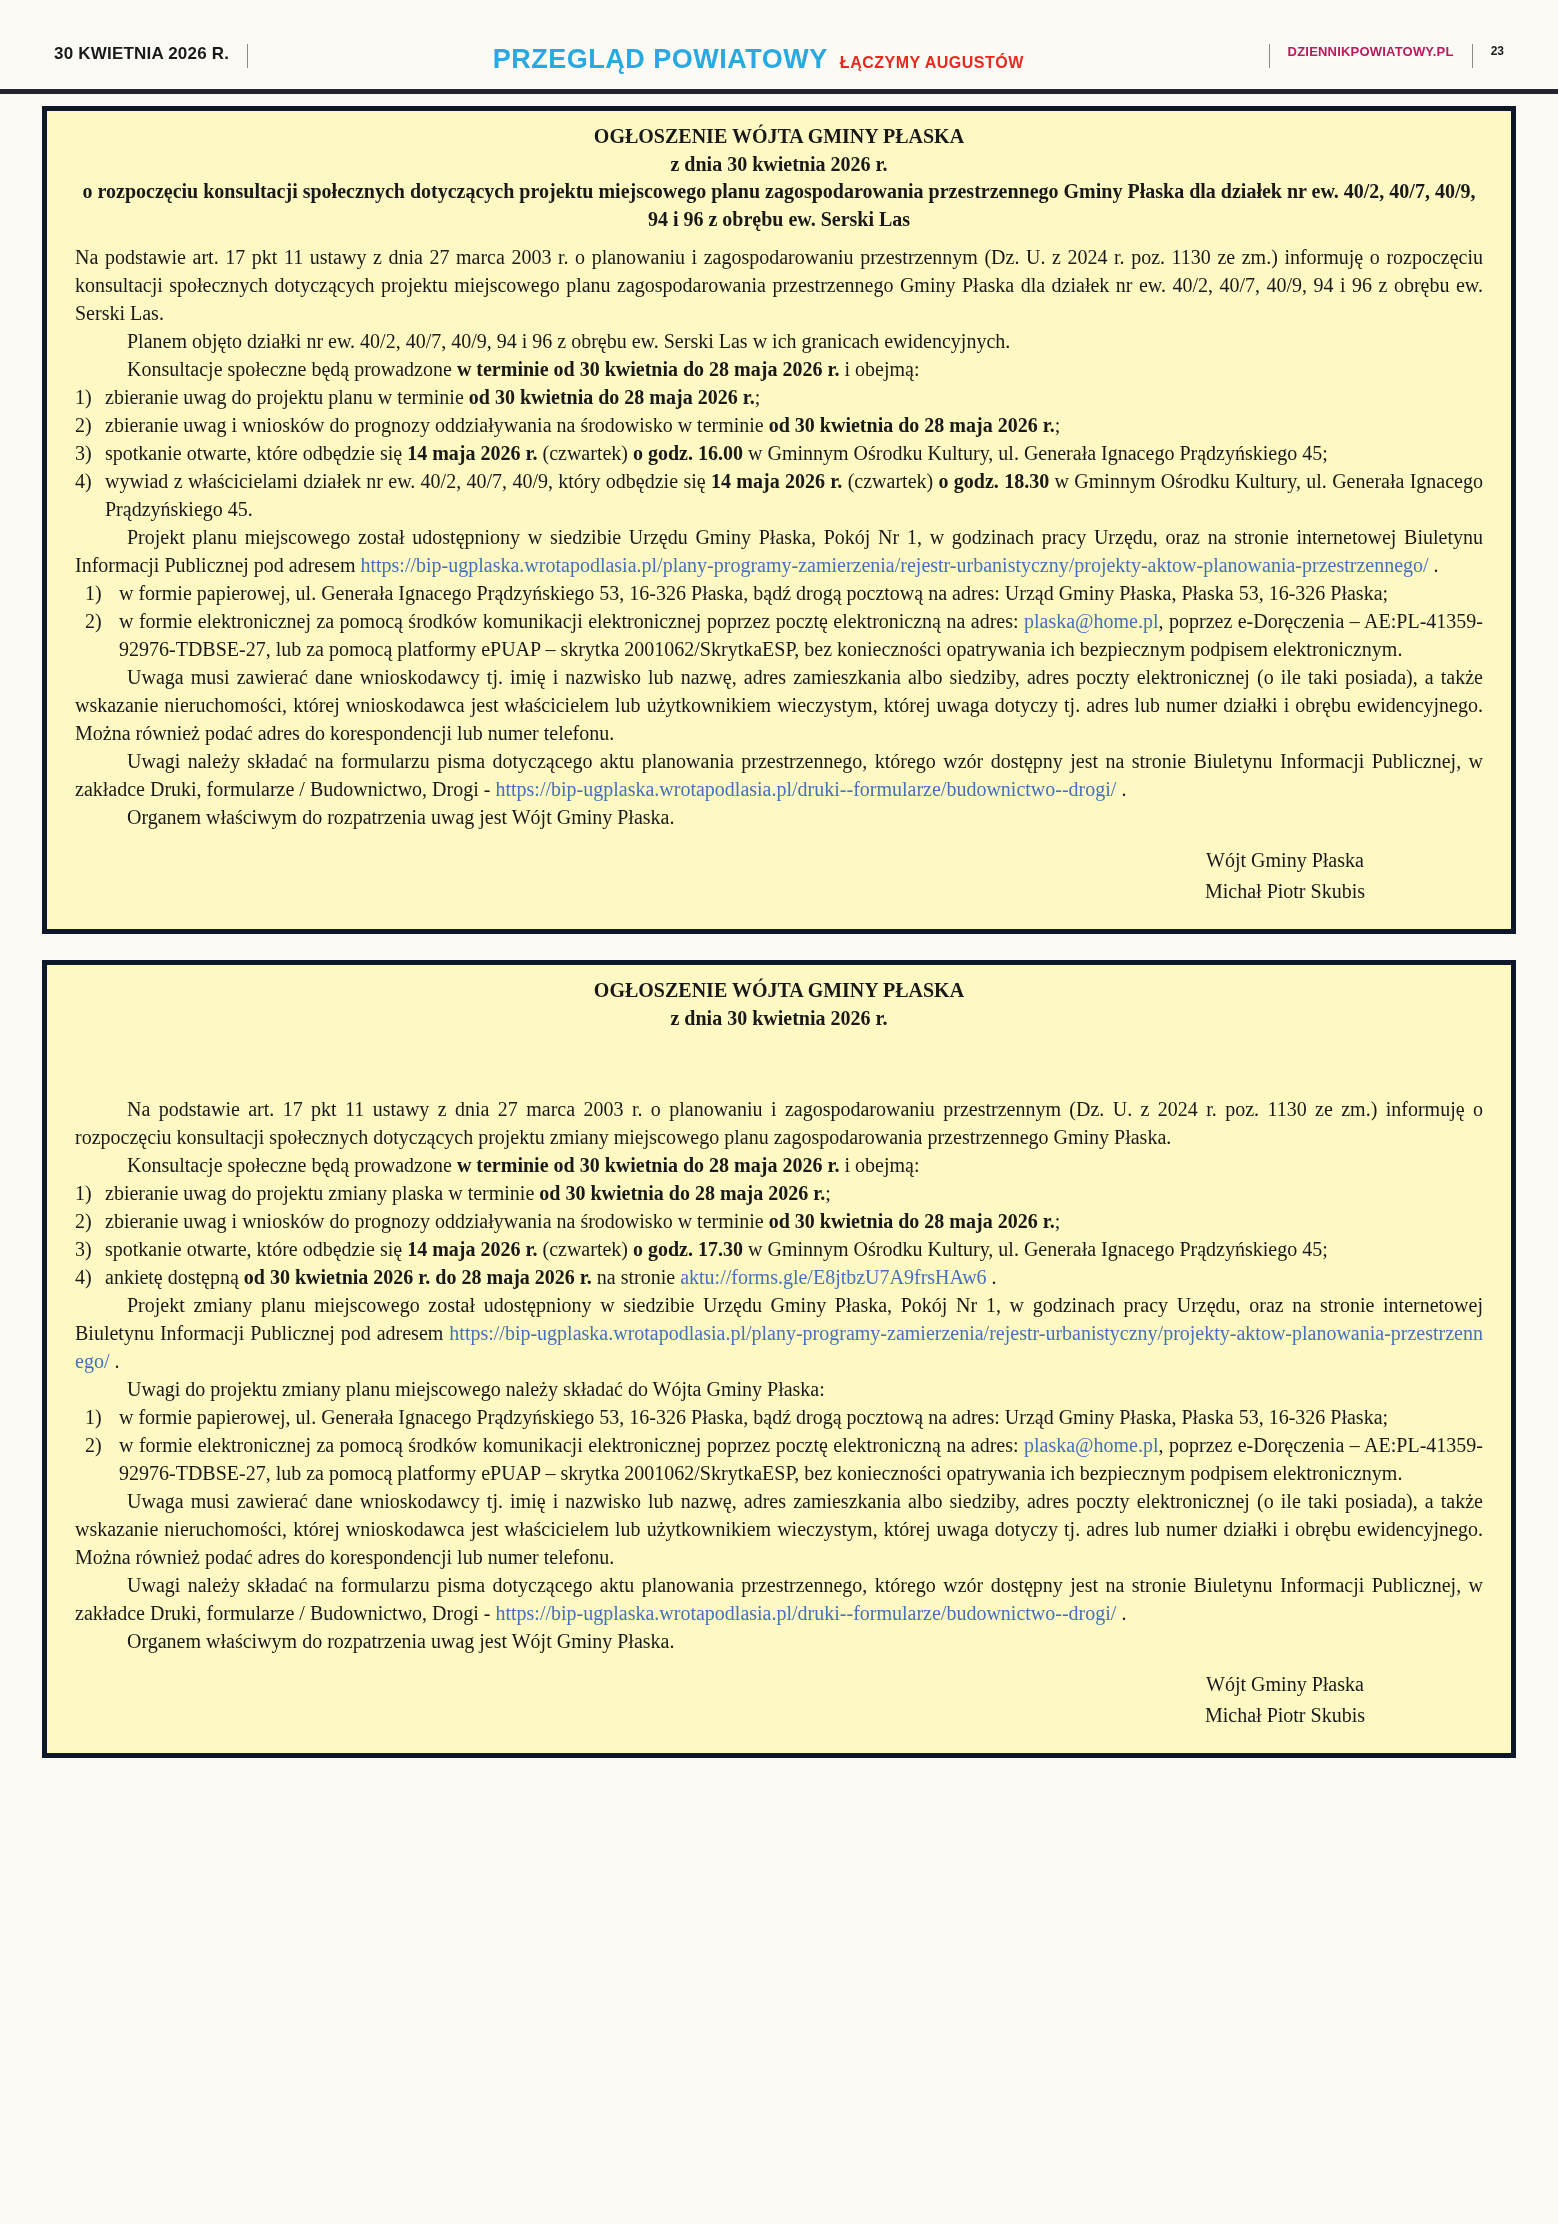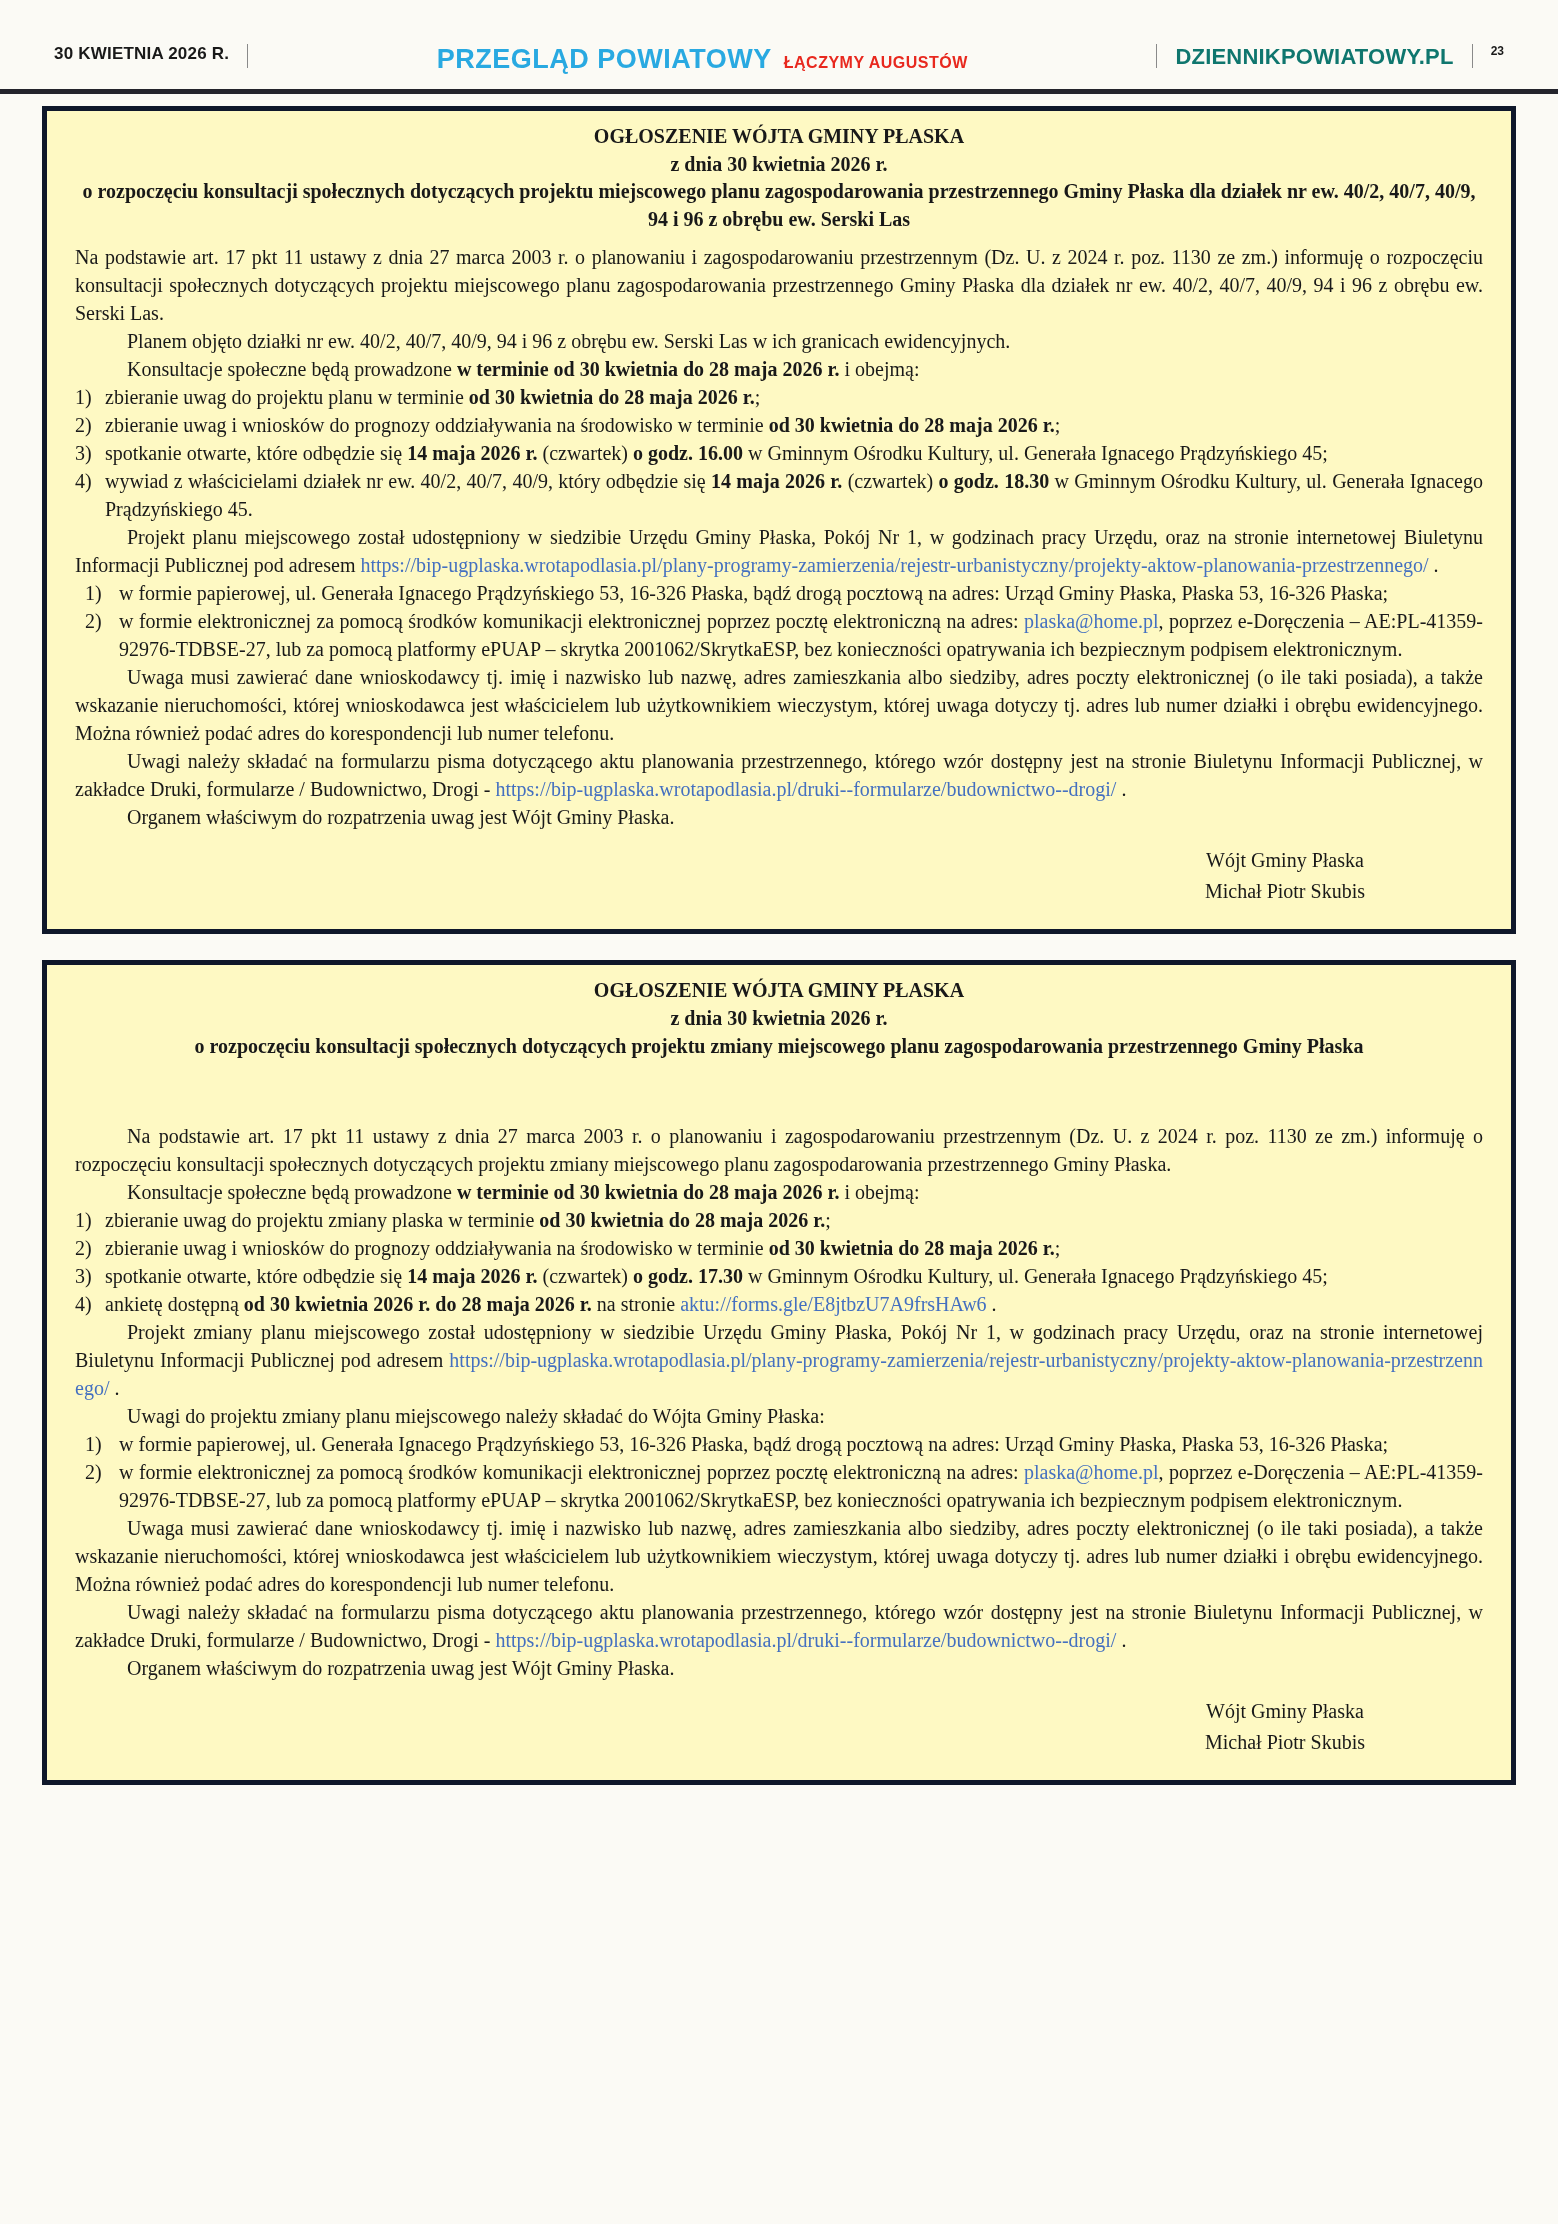--- a/index.html
+++ b/index.html
@@ -15,21 +15,21 @@
     font-family:"Liberation Sans", sans-serif;
   }
   .hdr-date{font-size:17px;font-weight:bold;letter-spacing:.2px;white-space:nowrap;}
   .vbar{width:1px;height:24px;background:#8a8a8a;}
   .brand{flex:1;display:flex;align-items:baseline;justify-content:center;gap:12px;white-space:nowrap;}
   .brand-main{
     font-size:27px;font-weight:bold;letter-spacing:.5px;
     color:#29a9e1;transform:scaleY(1.05);
   }
   .brand-tag{font-size:16px;font-weight:bold;color:#e8281e;letter-spacing:.5px;}
-  .site{font-size:22px;font-weight:bold;color:#0f766e;letter-spacing:.2px;white-space:nowrap;}
+  .site{font-size:13px;font-weight:bold;color:#be185d;letter-spacing:.2px;white-space:nowrap;}
   .pagenum{font-size:12px;font-weight:bold;}
   .rule{border:0;border-top:5px solid #24242c;margin:0 0 12px 0;}
   
   .box{
     margin:0 42px;border:5px solid #0f172a;background:#fef9c3;
     padding:8px 28px 16px 28px;
   }
   .box + .box{margin-top:26px;}
   .a-title{
     text-align:center;font-weight:bold;font-size:20px;line-height:1.38;
@@ -111,21 +111,20 @@
   <div class="signature">
       <div>Wójt Gminy Płaska</div>
       <div>Michał Piotr Skubis</div>
     </div>
 </section>
 
 <section class="box" id="announcement-1">
   <div class="a-title gap">
       <div>OGŁOSZENIE WÓJTA GMINY PŁASKA</div>
       <div>z dnia 30 kwietnia 2026 r.</div>
-      <div>o rozpoczęciu konsultacji społecznych dotyczących projektu zmiany miejscowego planu zagospodarowania przestrzennego Gminy Płaska</div>
     </div>
   <div class="a-body">
       <div class="para ind"><span>Na podstawie art. 17 pkt 11 ustawy z dnia 27 marca 2003 r. o planowaniu i zagospodarowaniu przestrzennym (Dz. U. z 2024 r. poz. 1130 ze zm.) informuję o rozpoczęciu konsultacji społecznych dotyczących projektu zmiany miejscowego planu zagospodarowania przestrzennego Gminy Płaska.</span></div>
       <div class="para ind"><span>Konsultacje społeczne będą prowadzone </span><span class="b">w terminie od 30 kwietnia do 28 maja 2026 r.</span><span> i obejmą:</span></div>
       <div class="item">
         <span class="marker">1)</span>
         <span class="ibody"><span>zbieranie uwag do projektu zmiany plaska w terminie </span><span class="b">od 30 kwietnia do 28 maja 2026 r.</span><span>;</span></span>
       </div>
       <div class="item">
         <span class="marker">2)</span>

